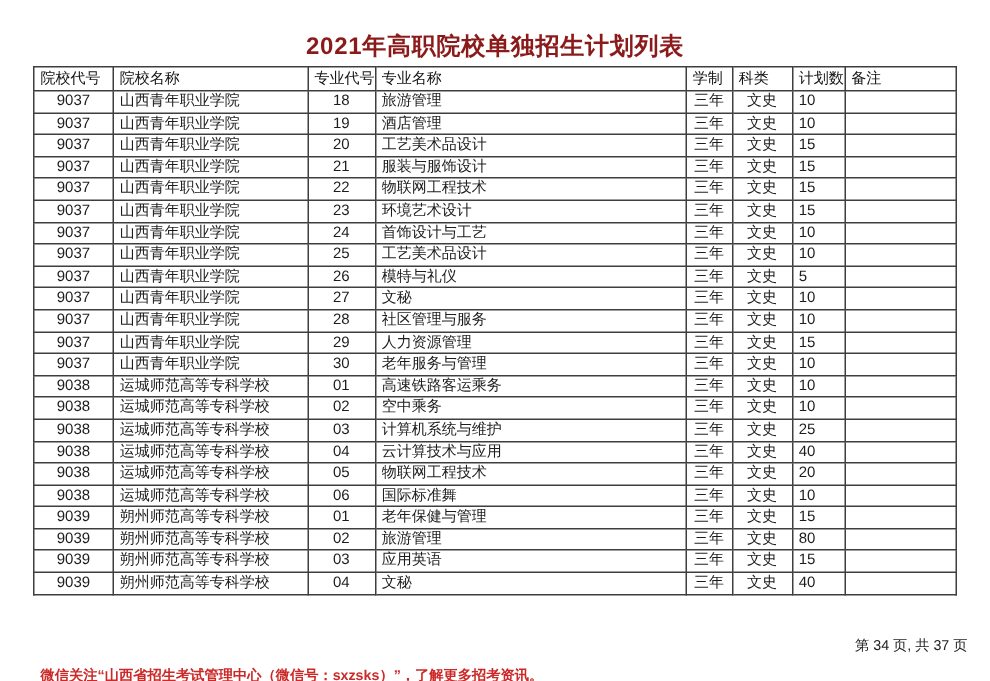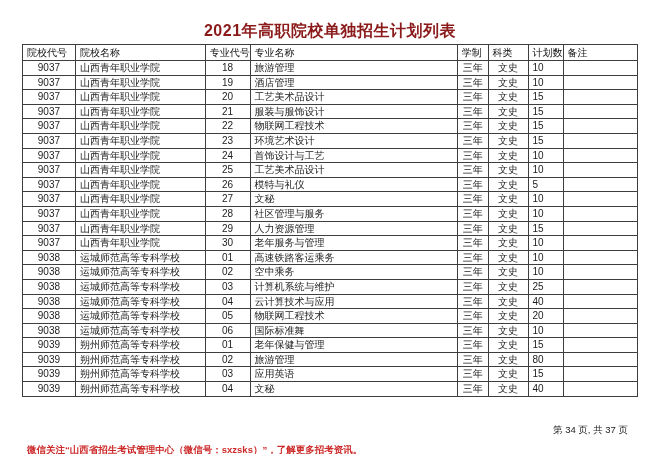--- a/index.html
+++ b/index.html
@@ -56,21 +56,21 @@
   .footer-notice {
     position: absolute;
     left: 27px;
     top: 444px;
     font-size: 9.5px;
     font-weight: bold;
     color: var(--notice_color, #cc2929);
   }
   .page-indicator {
     position: absolute;
-    right: 32px;
+    right: 15px;
     top: 424px;
     font-size: 9.5px;
     color: #222222;
   }
 </style>
 </head>
 <body>
 
 <div class="page-title">2021年高职院校单独招生计划列表</div>
 

